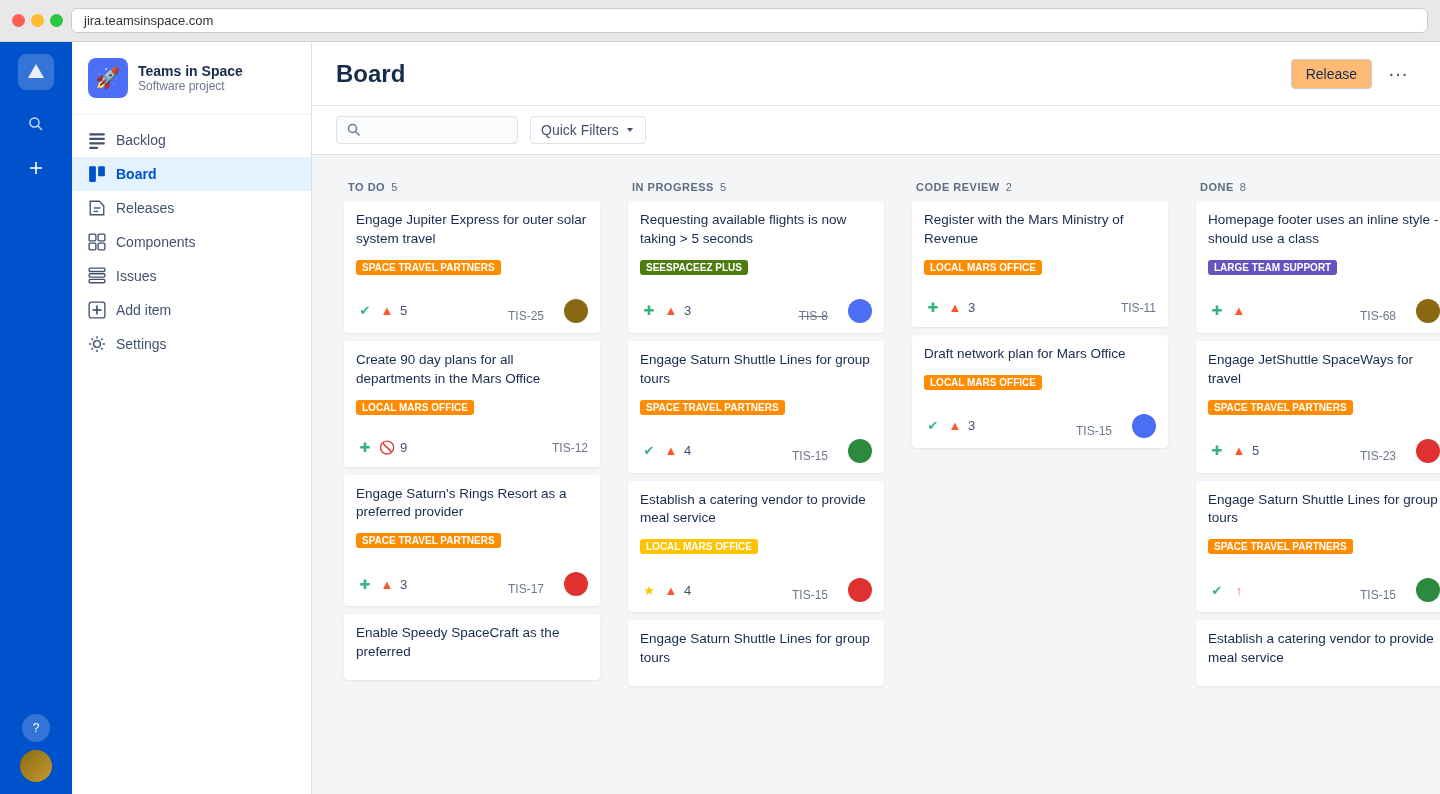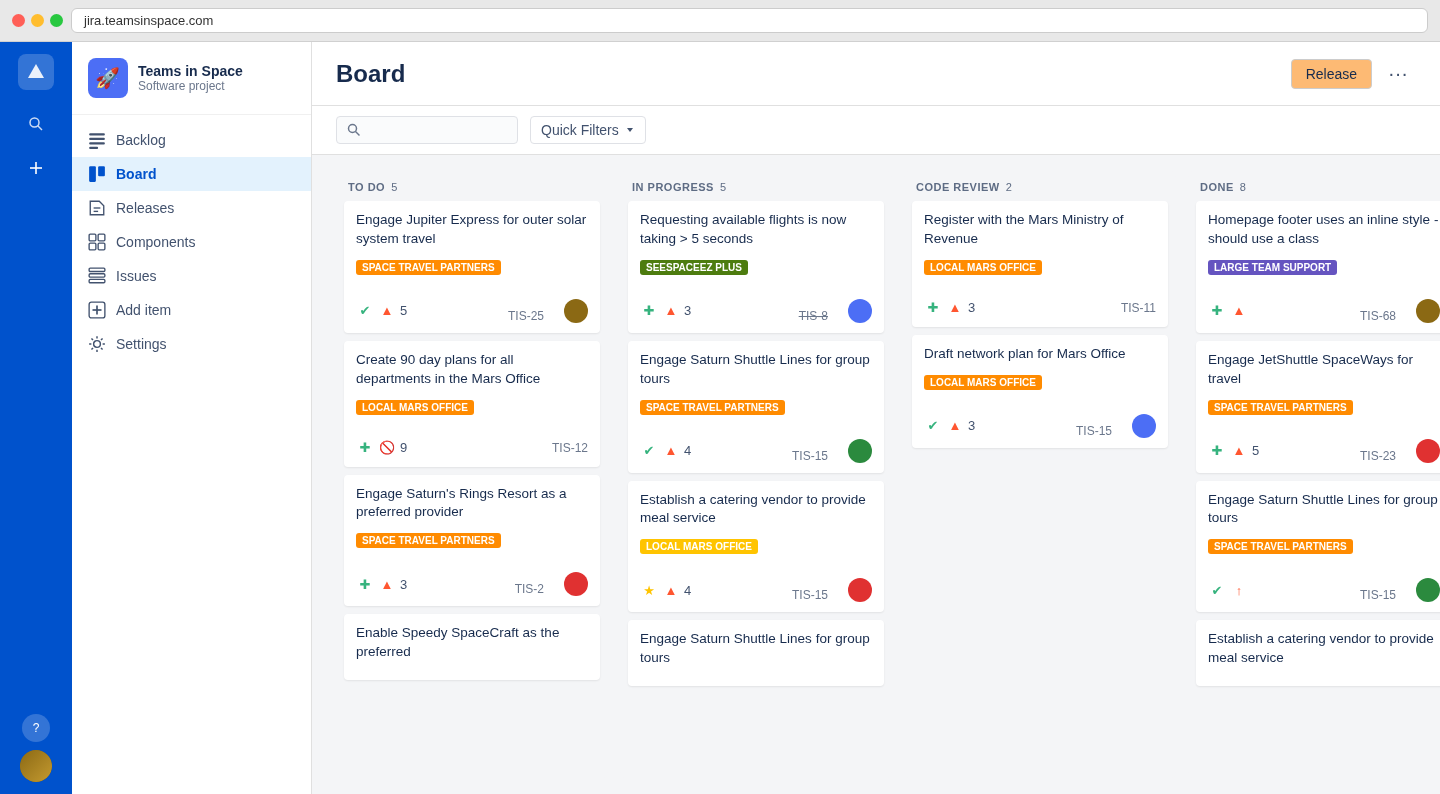--- a/index.html
+++ b/index.html
@@ -268,21 +268,21 @@
             <div class="card">
               <div class="card-title">Engage Saturn's Rings Resort as a preferred provider</div>
               <span class="card-label label-orange">SPACE TRAVEL PARTNERS</span>
               <div class="card-footer">
                 <div class="card-icons">
                   <span class="card-icon story-icon">✚</span>
                   <span class="card-icon up-arrow">▲</span>
                   <span class="card-count">3</span>
                 </div>
                 <div class="card-meta">
-                  <span class="card-id">TIS-2</span>
+                  <span class="card-id">TIS-17</span>
                   <div class="card-avatar avatar-3"></div>
                 </div>
               </div>
             </div>
 
             <div class="card">
               <div class="card-title">Enable Speedy SpaceCraft as the preferred</div>
             </div>
           </div>
         </div>

